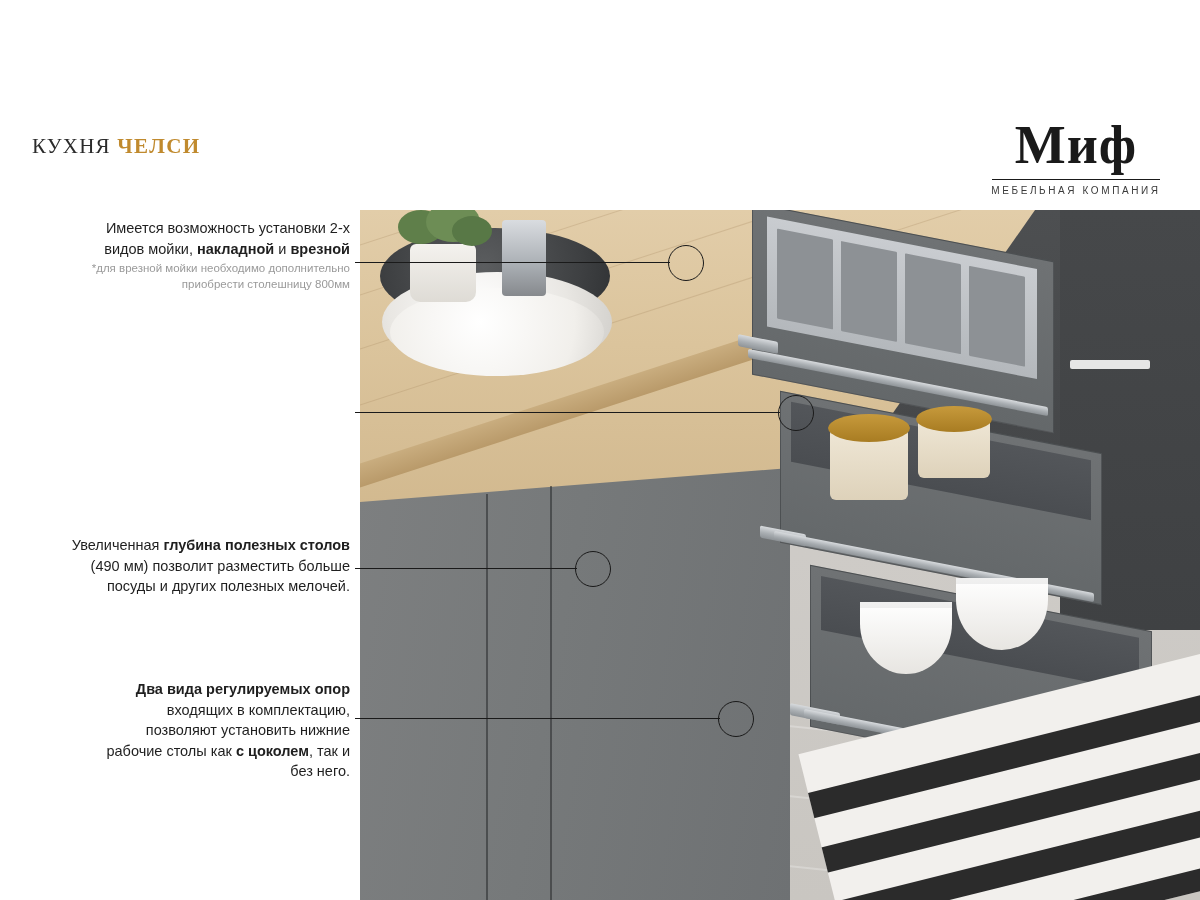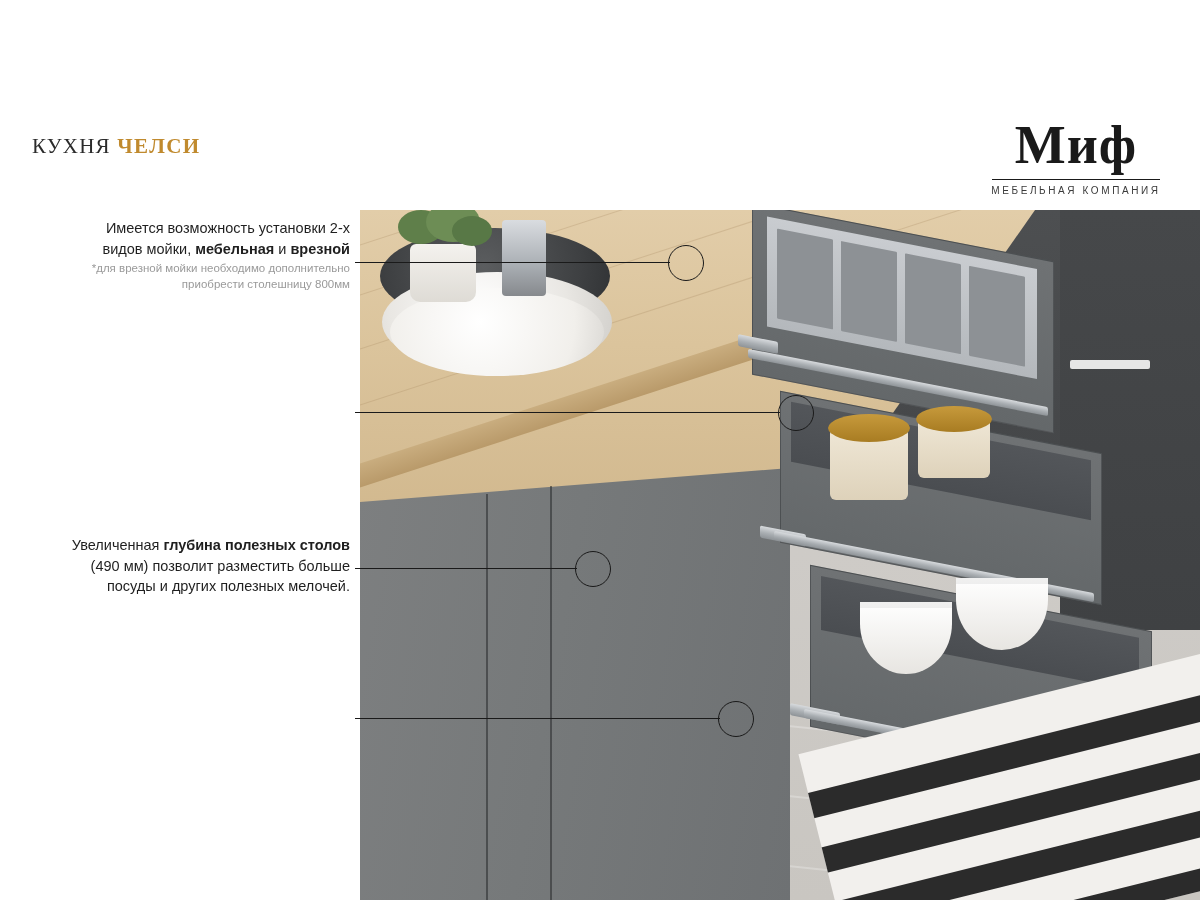--- a/index.html
+++ b/index.html
@@ -372,31 +372,34 @@
       <div class="rug-base"></div>
       <div class="rug-stripe" style="top:40px;"></div>
       <div class="rug-stripe" style="top:96px;"></div>
       <div class="rug-stripe" style="top:152px;"></div>
       <div class="rug-stripe" style="top:208px;"></div>
     </div>
   </div>
 
 
   <div class="callout" style="left:30px; top:218px; width:320px;">
-    <div>Имеется возможность установки 2-х<br>видов мойки, <b>мебельная</b> и <b>врезной</b></div>
+    <div>Имеется возможность установки 2-х<br>видов мойки, <b>накладной</b> и <b>врезной</b></div>
     <div class="note">*для врезной мойки необходимо дополнительно<br>приобрести столешницу 800мм</div>
   </div>
   <div class="leader" style="left:355px; top:262px; width:315px;"></div>
   <div class="leader-dot" style="left:668px; top:245px;"></div>
 
   <div class="leader" style="left:355px; top:412px; width:425px;"></div>
   <div class="leader-dot" style="left:778px; top:395px;"></div>
 
   <div class="callout" style="left:20px; top:535px; width:330px;">
     <div>Увеличенная <b>глубина полезных столов</b><br>(490 мм) позволит разместить больше<br>посуды  и других полезных мелочей.</div>
   </div>
   <div class="leader" style="left:355px; top:568px; width:222px;"></div>
   <div class="leader-dot" style="left:575px; top:551px;"></div>
 
+  <div class="callout" style="left:30px; top:679px; width:320px;">
+    <div><b>Два вида регулируемых опор</b><br>входящих в  комплектацию,<br>позволяют установить нижние<br>рабочие столы как <b>с цоколем</b>, так и<br>без него.</div>
+  </div>
   <div class="leader" style="left:355px; top:718px; width:365px;"></div>
   <div class="leader-dot" style="left:718px; top:701px;"></div>
 
 </div>
 
 </body></html>

